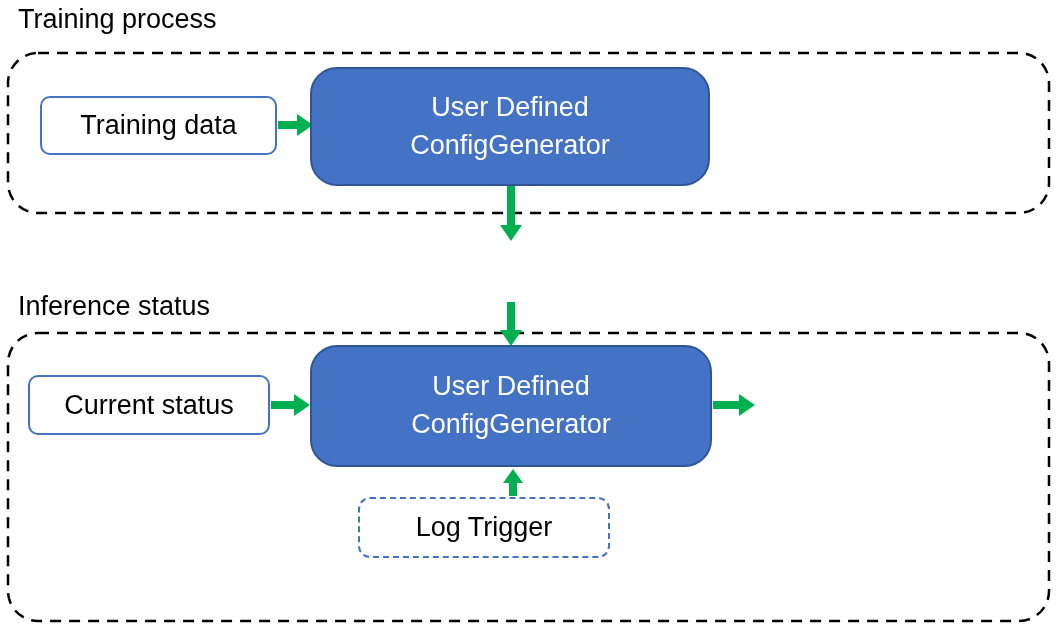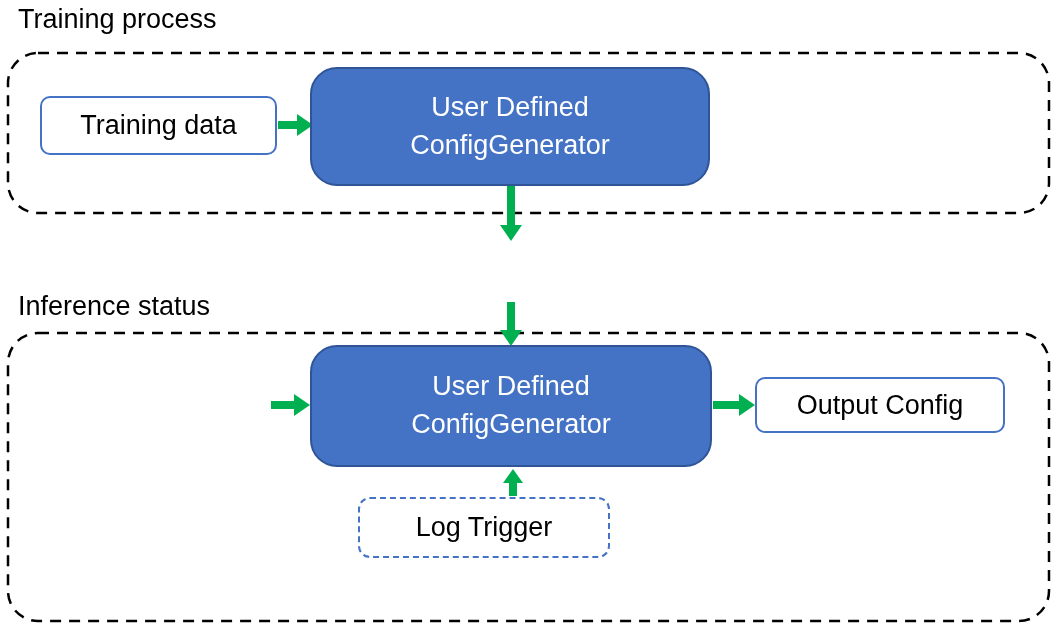--- a/index.html
+++ b/index.html
@@ -117,30 +117,30 @@
     <span>ConfigGenerator</span>
   </div>
 
   <div class="arrow-v-down" style="left:507px; top:186px; height:39px;"></div>
 
 
   <div class="arrow-v-down" style="left:507px; top:302px; height:28px;"></div>
 
   <div class="section-title" style="left:18px; top:291px;">Inference status</div>
 
+  <div class="io-box" style="left:28px; top:375px; width:242px; height:60px;">Current status</div>
 
   <div class="arrow-h" style="left:271px; top:401px; width:23px;"></div>
 
   <div class="gen-box" style="left:310px; top:345px; width:402px; height:122px;">
     <span>User Defined</span>
     <span>ConfigGenerator</span>
   </div>
 
   <div class="arrow-h" style="left:713px; top:401px; width:26px;"></div>
 
-  <div class="io-box" style="left:755px; top:377px; width:250px; height:56px;">Output Config</div>
 
   <div class="arrow-v-up" style="left:509px; top:483px; height:13px;"></div>
 
   <div class="trigger-box" style="left:358px; top:497px; width:252px; height:61px;">Log Trigger</div>
 
 
 </div>
 
 </body></html>

